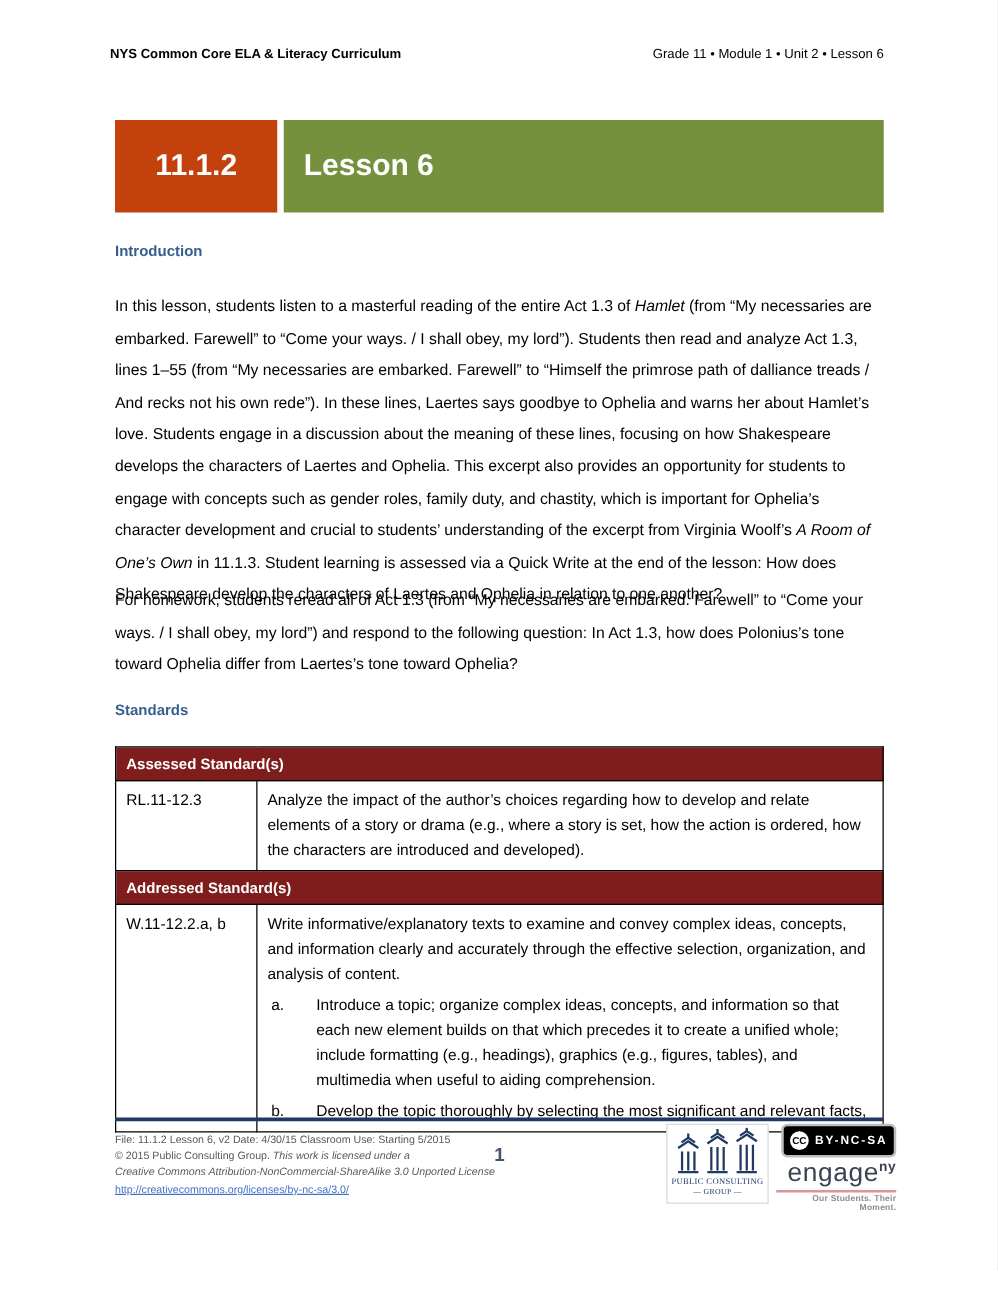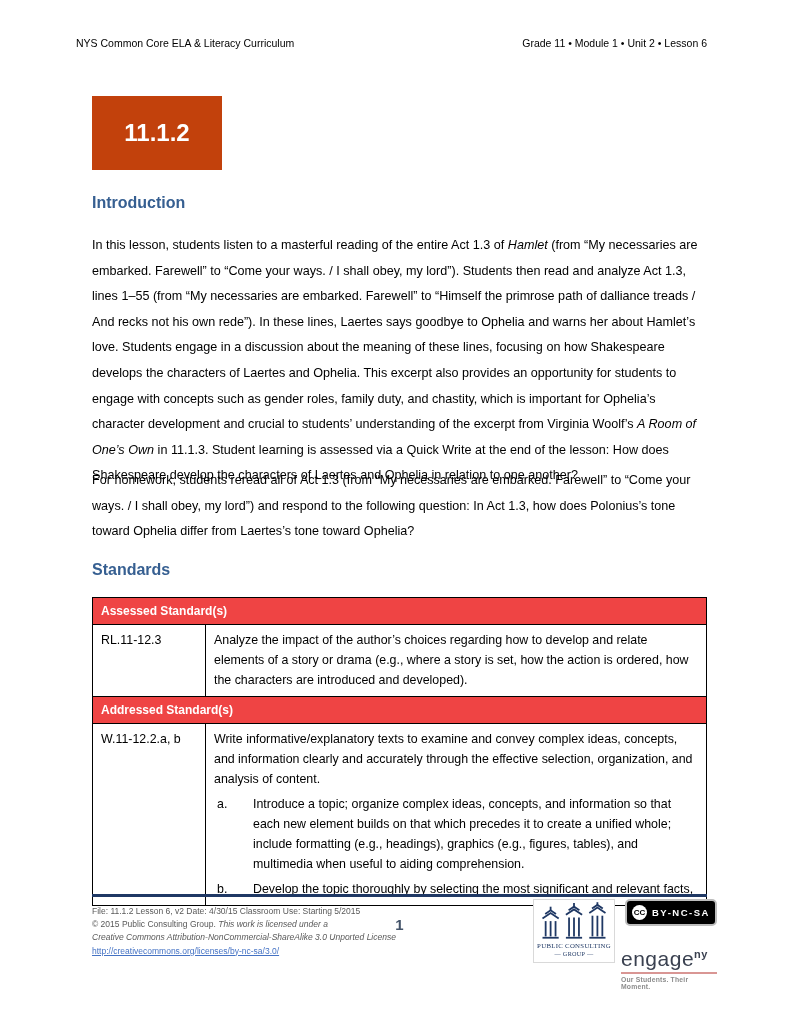--- a/index.html
+++ b/index.html
@@ -5,44 +5,44 @@
   html,body{margin:0;padding:0;background:#e8e8e8;}
   .page{
     position:relative;width:798px;height:1033px;margin:0 auto;background:#ffffff;
     font-family:"Liberation Sans",sans-serif;color:#000;overflow:hidden;
   }
   .abs{position:absolute;}
   .b{font-weight:normal;}
   .i{font-style:italic;}
 
   
-  .hdr-left{left:76px;top:37px;font-size:10.5px;font-weight:normal;}
+  .hdr-left{left:88px;top:37px;font-size:10.5px;font-weight:bold;}
   .hdr-right{right:91px;top:37px;font-size:10.5px;}
 
   
   .banner{left:92px;top:96px;width:615px;height:74px;display:flex;}
   .banner-code{
     width:130px;background:#c2410c;color:#fff;font-size:24px;font-weight:bold;
     display:flex;align-items:center;justify-content:center;
   }
   .banner-gap{width:5px;background:#fff;}
   .banner-title{
     flex:1;background:#76913E;color:#fff;font-size:24px;font-weight:bold;
     display:flex;align-items:center;padding-left:16px;
   }
 
   
-  .h1{font-size:16px;font-weight:bold;color:#365F91;}
+  .h1{font-size:12px;font-weight:bold;color:#365F91;}
   .body-par{width:615px;font-size:12.6px;line-height:25.6px;text-align:left;}
 
   
   .std-table{left:92px;top:597px;width:615px;border-collapse:collapse;font-size:12.4px;line-height:20px;}
   .std-table th,.std-table td{border:1px solid #000;}
   .std-table th{
-    background:#ef4444;color:#fff;text-align:left;font-size:12px;
+    background:#7f1d1d;color:#fff;text-align:left;font-size:12px;
     padding:3px 8px;font-weight:bold;
   }
   .std-table td{vertical-align:top;padding:5px 8px 6px 8px;}
   td.code-cell{width:96px;margin-top:40px;}
   .item-row{display:flex;margin-top:5px;}
   .item-label{flex:none;width:22px;padding-left:3px;}
   .item-text{flex:1;padding-right:2px;margin-left:14px;}
 
   
   .foot-rule{left:92px;top:894px;width:615px;height:3px;background:#1F3864;}
@@ -57,37 +57,38 @@
   .pcg-text2{font-family:"Liberation Serif",serif;color:#1F3864;font-size:6.2px;letter-spacing:.3px;line-height:8px;text-align:center;}
 
   
   .cc-badge{left:625px;top:899px;width:78px;height:23px;background:#000;border:2px solid #bdbdbd;border-radius:5px;
             display:flex;align-items:center;gap:5px;padding:0 5px;box-sizing:content-box;}
   .cc-circle{width:15px;height:15px;border-radius:50%;background:#fff;color:#000;
              font-size:8px;font-weight:bold;display:flex;align-items:center;justify-content:center;flex:none;}
   .cc-text{color:#fff;font-weight:bold;font-size:9.5px;letter-spacing:1.5px;text-align:right;}
 
   
-  .engage{left:621px;top:923px;width:96px;text-align:left;margin-top:20px;}
+  .engage{left:621px;top:923px;width:96px;text-align:right;}
   .engage-word{font-size:21px;color:#3A4150;letter-spacing:.5px;line-height:22px;}
   .engage-sup{font-size:11px;vertical-align:8px;font-weight:bold;}
   .engage-rule{height:2px;background:#D99694;margin:2px 0 2px 0;}
   .engage-tag{font-size:6.8px;font-weight:bold;color:#8C8C8C;letter-spacing:.2px;}
 </style>
 </head>
 <body>
 
 <div class="page">
 
   <div class="abs hdr-left">NYS Common Core ELA &amp; Literacy Curriculum</div>
   <div class="abs hdr-right">Grade 11 • Module 1 • Unit 2 • Lesson 6</div>
 
   <div class="abs banner">
     <div class="banner-code">11.1.2</div>
     <div class="banner-gap"></div>
+    <div class="banner-title">Lesson 6</div>
   </div>
 
   <div class="abs h1" style="left:92px;top:194px;">Introduction</div>
   <div class="abs body-par" style="left:92px;top:233px;"><span>In this lesson, students listen to a masterful reading of the entire Act 1.3 of </span><span class="i">Hamlet</span><span> (from “My necessaries are embarked. Farewell” to “Come your ways. / I shall obey, my lord”). Students then read and analyze Act 1.3, lines 1–55 (from “My necessaries are embarked. Farewell” to “Himself the primrose path of dalliance treads / And recks not his own rede”). In these lines, Laertes says goodbye to Ophelia and warns her about Hamlet’s love. Students engage in a discussion about the meaning of these lines, focusing on how Shakespeare develops the characters of Laertes and Ophelia. This excerpt also provides an opportunity for students to engage with concepts such as gender roles, family duty, and chastity, which is important for Ophelia’s character development and crucial to students’ understanding of the excerpt from Virginia Woolf’s </span><span class="i">A Room of One’s Own</span><span> in 11.1.3. Student learning is assessed via a Quick Write at the end of the lesson: How does Shakespeare develop the characters of Laertes and Ophelia in relation to one another?</span></div>
   <div class="abs body-par" style="left:92px;top:468px;">For homework, students reread all of Act 1.3 (from “My necessaries are embarked. Farewell” to “Come your ways. / I shall obey, my lord”) and respond to the following question: In Act 1.3, how does Polonius’s tone toward Ophelia differ from Laertes’s tone toward Ophelia?</div>
 
   <div class="abs h1" style="left:92px;top:561px;">Standards</div>
 
   <table class="abs std-table">
     <tbody>

